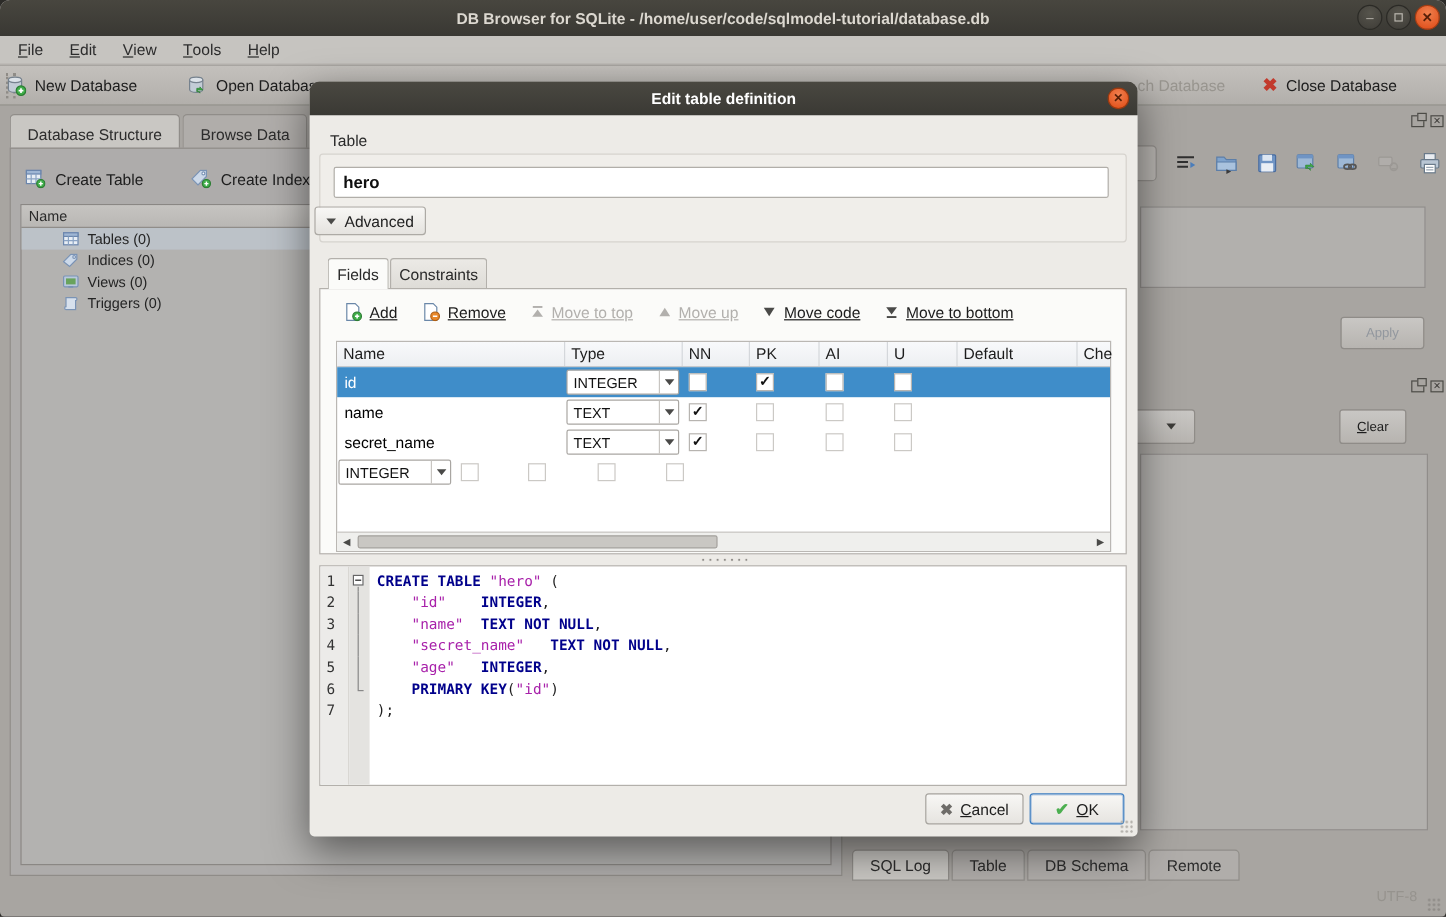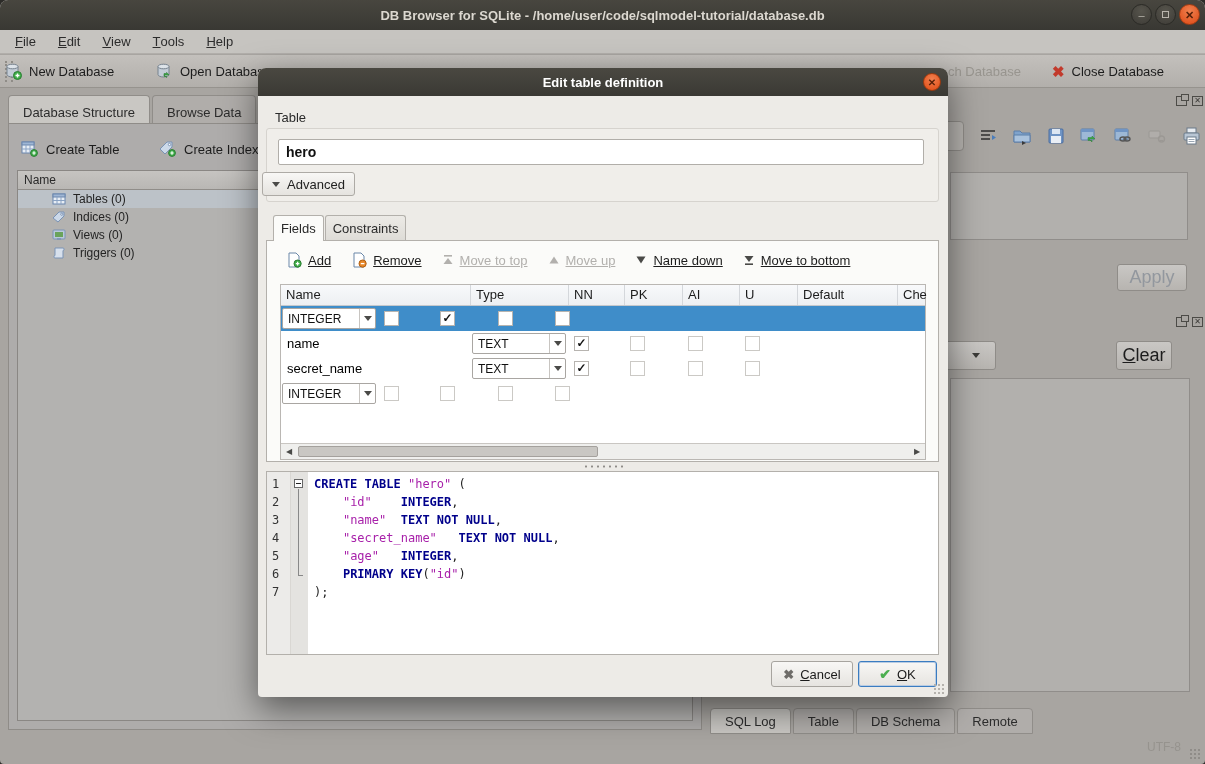--- a/index.html
+++ b/index.html
@@ -63,21 +63,21 @@
   .float-icon::after { content:""; position:absolute; right:-3px; top:-3px; width:6px; height:5px;
     border:1px solid #4c4b47; background:#a8a5a1; }
   .closebox-icon { width:11px; height:10px; border:1px solid #4c4b47; color:#3c3b38;
     font-size:8px; line-height:8px; text-align:center; }
   .cell-toolbar { position:absolute; left:938px; top:121px; display:flex; gap:13px; align-items:center; }
   .partial-btn { width:26px; height:30px; border:1px solid #8f8c88; border-radius:4px; background:#b6b3af; }
   .mini-ic { width:21px; height:22px; display:flex; align-items:center; justify-content:center; }
   .cell-area { position:absolute; left:950px; top:172px; width:238px; height:68px;
     background:#b2b0ad; border:1px solid #908d8a; }
   .gray-btn { background:linear-gradient(#c9c7c4,#b7b4b0); border:1px solid #8f8c88;
-    border-radius:3px; font-size:18px; display:flex; align-items:center; justify-content:center; }
+    border-radius:3px; font-size:11px; display:flex; align-items:center; justify-content:center; }
   .apply-btn { position:absolute; left:1117px; top:264px; width:70px; height:27px; color:#92979e; }
   .log-combo { position:absolute; left:928px; top:341px; width:68px; height:29px; }
   .combo-arrow-dark { width:0; height:0; border-left:4px solid transparent; border-right:4px solid transparent;
     border-top:5px solid #3c3b38; margin-left:28px; }
   .clear-btn { position:absolute; left:1116px; top:341px; width:56px; height:29px; color:#1d1d1d;text-align:right; }
   .log-area { position:absolute; left:950px; top:378px; width:240px; height:314px;
     background:#b2b0ad; border:1px solid #908d8a; }
 
   
   .bottom-tabs { position:absolute; left:710px; top:708px; display:flex; gap:2px; }
@@ -423,21 +423,21 @@
         <div class="action disabled">
           <svg class="mv" width="12" height="12" viewBox="0 0 12 12">
             <path d="M6 2.5 L10.5 9.5 H1.5 Z" fill="#b2b0ad"></path>
           </svg>
           <span>Move up</span>
         </div>
         <div class="action">
           <svg class="mv" width="12" height="12" viewBox="0 0 12 12">
             <path d="M6 9.5 L1.5 2.5 H10.5 Z" fill="#4a4a48"></path>
           </svg>
-          <span>Name down</span>
+          <span>Move code</span>
         </div>
         <div class="action">
           <svg class="mv" width="12" height="12" viewBox="0 0 12 12">
             <path d="M6 8 L10.5 2 H1.5 Z" fill="#4a4a48"></path>
               <rect x="2" y="9.4" width="8" height="1.6" fill="#4a4a48"></rect>
           </svg>
           <span>Move to bottom</span>
         </div>
       </div>
 
@@ -447,20 +447,21 @@
           <div class="hc" style="width:98px">Type</div>
           <div class="hc" style="width:56px">NN</div>
           <div class="hc" style="width:58px">PK</div>
           <div class="hc" style="width:57px">AI</div>
           <div class="hc" style="width:58px">U</div>
           <div class="hc" style="width:100px">Default</div>
           <div class="hc" style="width:29px; border-right:none">Check</div>
         </div>
         <div id="fields-rows">
             <div class="frow selected">
+              <div class="fc name" style="width: 190px;">id</div>
               <div class="fc" style="width: 98px;">
                 <div class="combo">
                   <span class="ct">INTEGER</span>
                   <span class="ca">
                     <span class="tri-down"></span>
                   </span>
                 </div>
               </div>
               <div class="fc" style="width: 56px;">
                 <span class="cb"></span>

